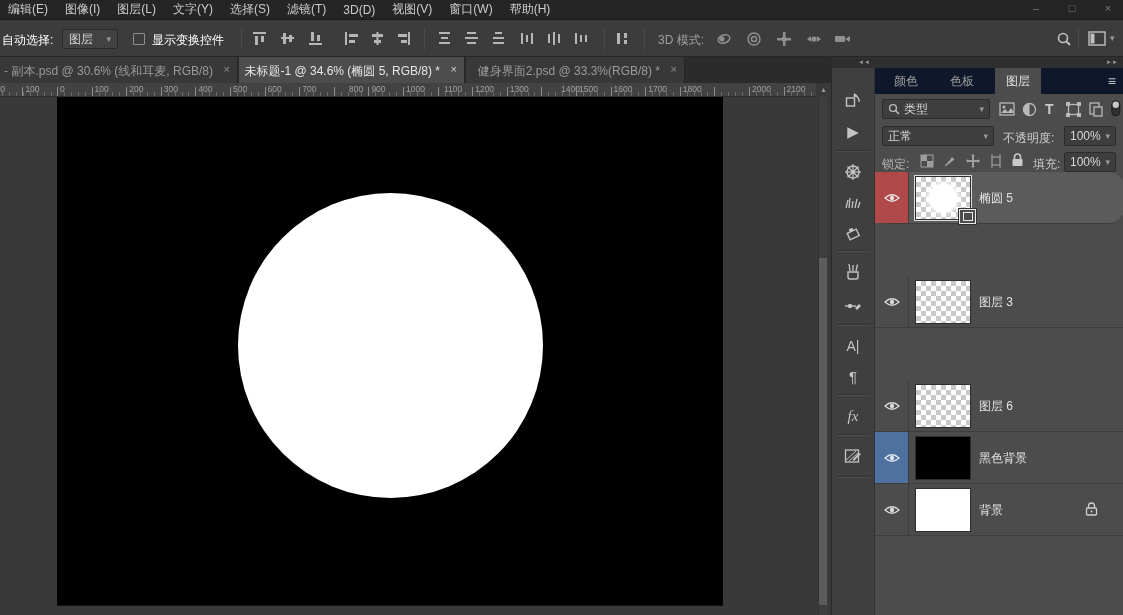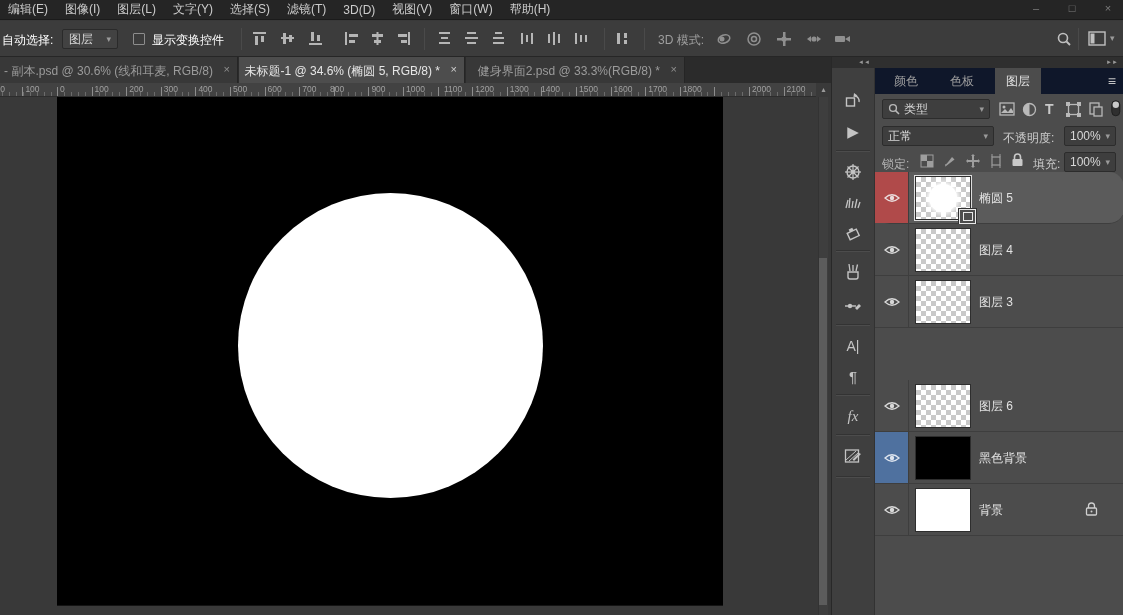--- a/index.html
+++ b/index.html
@@ -332,33 +332,33 @@
       <span class="rlab" style="left: 163.8px;">300</span>
       <div class="rtick" style="left: 195.4px;"></div>
       <span class="rlab" style="left: 198.4px;">400</span>
       <div class="rtick" style="left: 230px;"></div>
       <span class="rlab" style="left: 233px;">500</span>
       <div class="rtick" style="left: 264.6px;"></div>
       <span class="rlab" style="left: 267.6px;">600</span>
       <div class="rtick" style="left: 299.2px;"></div>
       <span class="rlab" style="left: 302.2px;">700</span>
       <div class="rtick" style="left: 333.8px;"></div>
-      <span class="rlab" style="left: 330px;">800</span>
+      <span class="rlab" style="left: 349px;">800</span>
       <div class="rtick" style="left: 368.4px;"></div>
       <span class="rlab" style="left: 371.4px;">900</span>
       <div class="rtick" style="left: 403px;"></div>
       <span class="rlab" style="left: 406px;">1000</span>
       <div class="rtick" style="left: 437.6px;"></div>
       <span class="rlab" style="left: 444px;">1100</span>
       <div class="rtick" style="left: 472.2px;"></div>
       <span class="rlab" style="left: 475.2px;">1200</span>
       <div class="rtick" style="left: 506.8px;"></div>
       <span class="rlab" style="left: 509.8px;">1300</span>
       <div class="rtick" style="left: 541.4px;"></div>
-      <span class="rlab" style="left: 541px;">1400</span>
+      <span class="rlab" style="left: 561px;">1400</span>
       <div class="rtick" style="left: 576px;"></div>
       <span class="rlab" style="left: 579px;">1500</span>
       <div class="rtick" style="left: 610.6px;"></div>
       <span class="rlab" style="left: 613.6px;">1600</span>
       <div class="rtick" style="left: 645.2px;"></div>
       <span class="rlab" style="left: 648.2px;">1700</span>
       <div class="rtick" style="left: 679.8px;"></div>
       <span class="rlab" style="left: 682.8px;">1800</span>
       <div class="rtick" style="left: 714.4px;"></div>
       <span class="rlab" style="left: 717.4px; margin-top: 12px;">1900</span>
@@ -574,30 +574,20 @@
             <path d="M1 5 Q8 -1.5 15 5 Q8 11.5 1 5 Z" fill="none" stroke="#eadcdc" stroke-width="1.3"></path>
             <circle cx="8" cy="5" r="2.2" fill="#eadcdc"></circle>
           </svg>
         </div>
       <div class="thumb checker selth">
         <div class="softcircle"></div>
         <div class="vbadge"></div>
       </div>
       <span class="lname">椭圆 5</span>
     </div>
-    <div class="lrow" style="top:167px;">
-      <div class="eyecol">
-          <svg viewBox="0 0 16 10" width="16" height="10">
-            <path d="M1 5 Q8 -1.5 15 5 Q8 11.5 1 5 Z" fill="none" stroke="#d8d8d8" stroke-width="1.3"></path>
-            <circle cx="8" cy="5" r="2.2" fill="#d8d8d8"></circle>
-          </svg>
-        </div>
-      <div class="thumb checker"></div>
-      <span class="lname">图层 4</span>
-    </div>
     <div class="lrow" style="top:219px;">
       <div class="eyecol">
           <svg viewBox="0 0 16 10" width="16" height="10">
             <path d="M1 5 Q8 -1.5 15 5 Q8 11.5 1 5 Z" fill="none" stroke="#d8d8d8" stroke-width="1.3"></path>
             <circle cx="8" cy="5" r="2.2" fill="#d8d8d8"></circle>
           </svg>
         </div>
       <div class="thumb checker"></div>
       <span class="lname">图层 3</span>
     </div>

